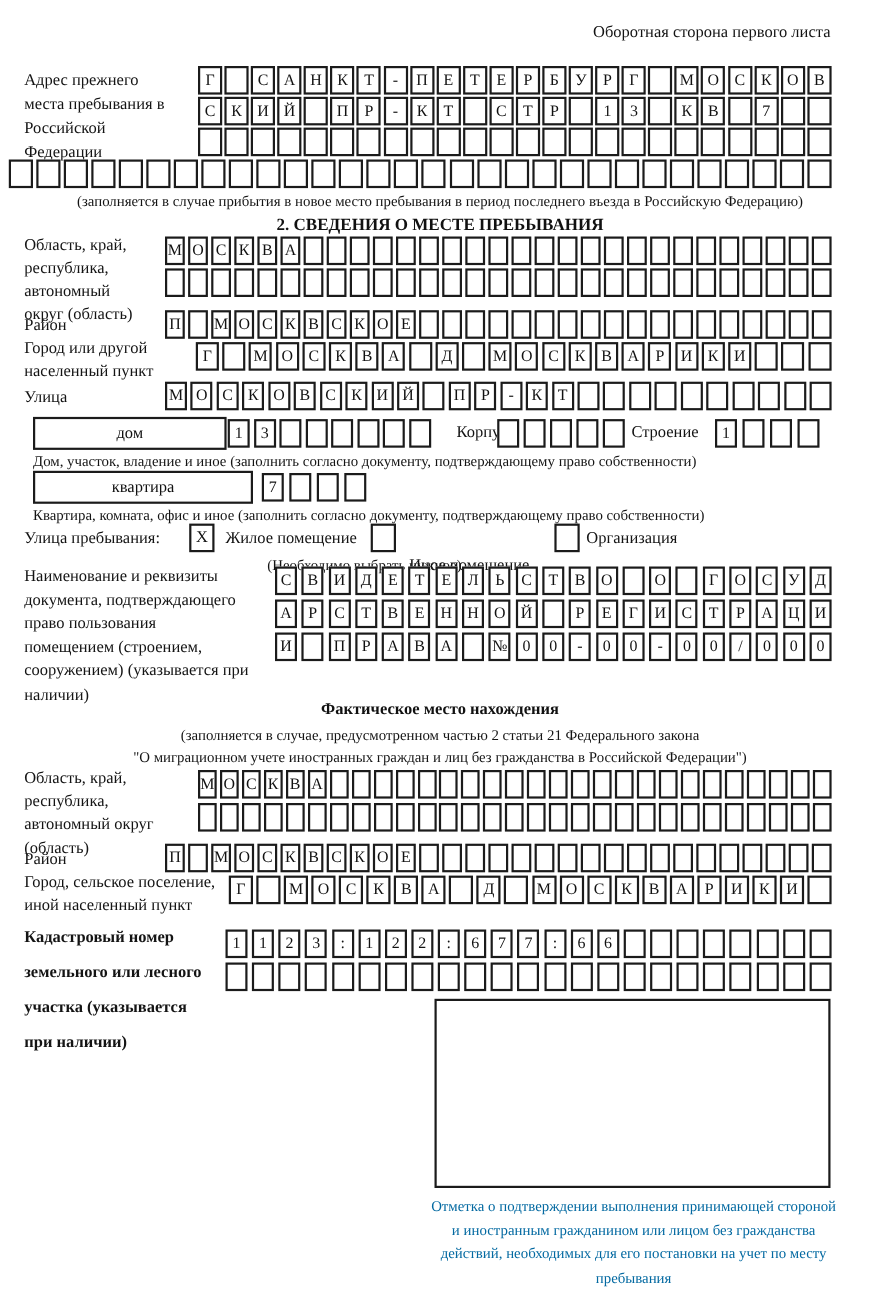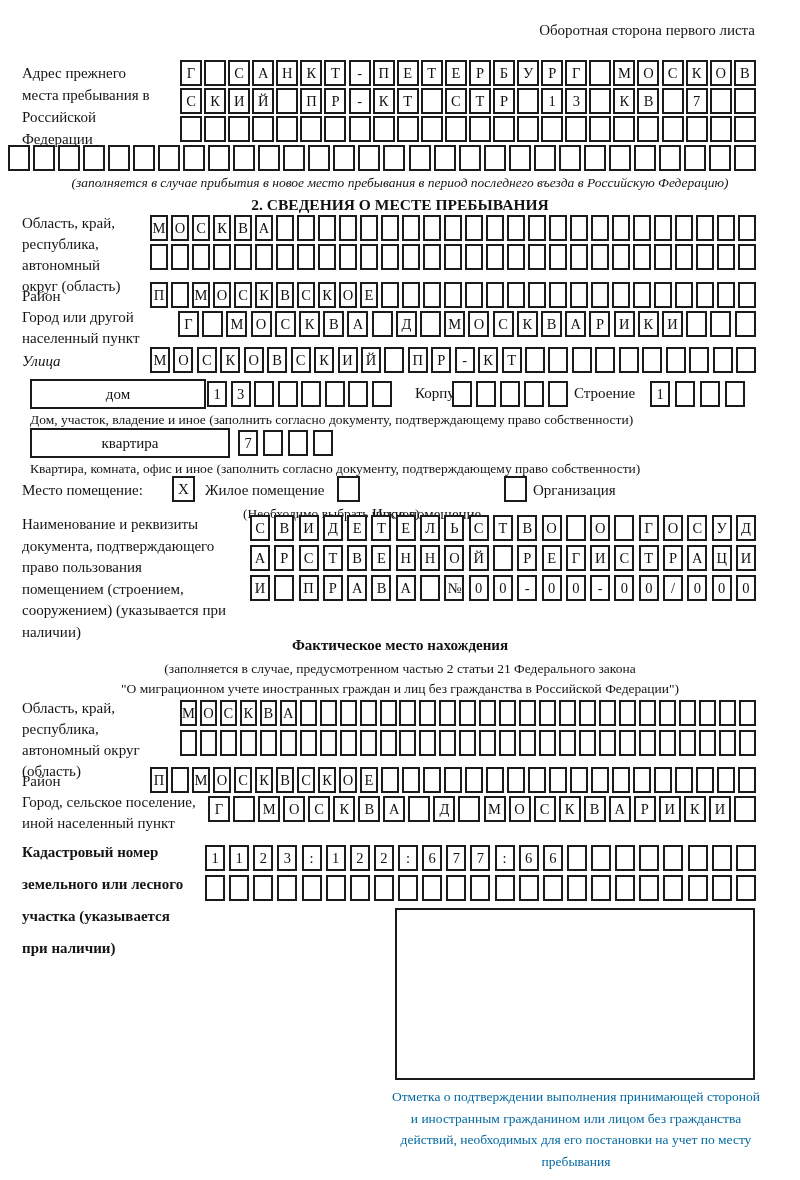--- a/index.html
+++ b/index.html
@@ -134,21 +134,21 @@
       <span class="cell"></span>
       <span class="cell"></span>
       <span class="cell"></span>
       <span class="cell"></span>
       <span class="cell"></span>
       <span class="cell"></span>
       <span class="cell"></span>
       <span class="cell"></span>
       <span class="cell"></span>
     </div>
-  <div class="cap center" style="top:175px;font-style:italic;">(заполняется в случае прибытия в новое место пребывания в период последнего въезда в Российскую Федерацию)</div>
+  <div class="cap center" style="top:175px;">(заполняется в случае прибытия в новое место пребывания в период последнего въезда в Российскую Федерацию)</div>
 
   <div class="title center" style="top:196px;">2. СВЕДЕНИЯ О МЕСТЕ ПРЕБЫВАНИЯ</div>
 
   <div class="lbl" style="left:22px;top:213px;width:112px;">Область, край, республика, автономный округ (область)</div>
   <div class="boxrow" style="left:150px;top:215px;width:606px;--cw:18px;">
       <span class="cell">М</span>
       <span class="cell">О</span>
       <span class="cell">С</span>
       <span class="cell">К</span>
       <span class="cell">В</span>
@@ -263,21 +263,21 @@
       <span class="cell">А</span>
       <span class="cell">Р</span>
       <span class="cell">И</span>
       <span class="cell">К</span>
       <span class="cell">И</span>
       <span class="cell"></span>
       <span class="cell"></span>
       <span class="cell"></span>
     </div>
 
-  <div class="lbl" style="left:22px;top:351px;font-style:italic;">Улица</div>
+  <div class="lbl" style="left:22px;top:351px;">Улица</div>
   <div class="boxrow" style="left:150px;top:347px;width:606px;--cw:20px;">
       <span class="cell">М</span>
       <span class="cell">О</span>
       <span class="cell">С</span>
       <span class="cell">К</span>
       <span class="cell">О</span>
       <span class="cell">В</span>
       <span class="cell">С</span>
       <span class="cell">К</span>
       <span class="cell">И</span>
@@ -330,21 +330,21 @@
 
   <div class="bigfield" style="left:30px;top:428px;width:200px;">квартира</div>
   <div class="boxrow" style="left:238px;top:430px;width:95px;--cw:20px;">
       <span class="cell">7</span>
       <span class="cell"></span>
       <span class="cell"></span>
       <span class="cell"></span>
     </div>
   <div class="cap" style="left:30px;top:461px;">Квартира, комната, офис и иное (заполнить согласно документу, подтверждающему право собственности)</div>
 
-  <div class="lbl" style="left:22px;top:480px;">Место помещение:</div>
+  <div class="lbl" style="left:22px;top:480px;">Улица пребывания:</div>
   <span class="chk" style="left:172px;top:476px;">X</span>
   <div class="lbl" style="left:205px;top:480px;">Жилое помещение</div>
   <span class="chk" style="left:337px;top:476px;"></span>
   <div class="lbl" style="left:372px;top:480px;margin-top:24px;">Иное помещение</div>
   <span class="chk" style="left:504px;top:476px;"></span>
   <div class="lbl" style="left:533px;top:480px;">Организация</div>
   <div class="cap" style="left:243px;top:506px;">(Необходимо выбрать нужное)</div>
 
   <div class="lbl doclbl" style="left:22px;top:514px;width:205px;">Наименование и реквизиты документа, подтверждающего право пользования помещением (строением, сооружением) (указывается при наличии)</div>
   <div class="boxrow" style="left:250px;top:515px;width:506px;--cw:20px;">

